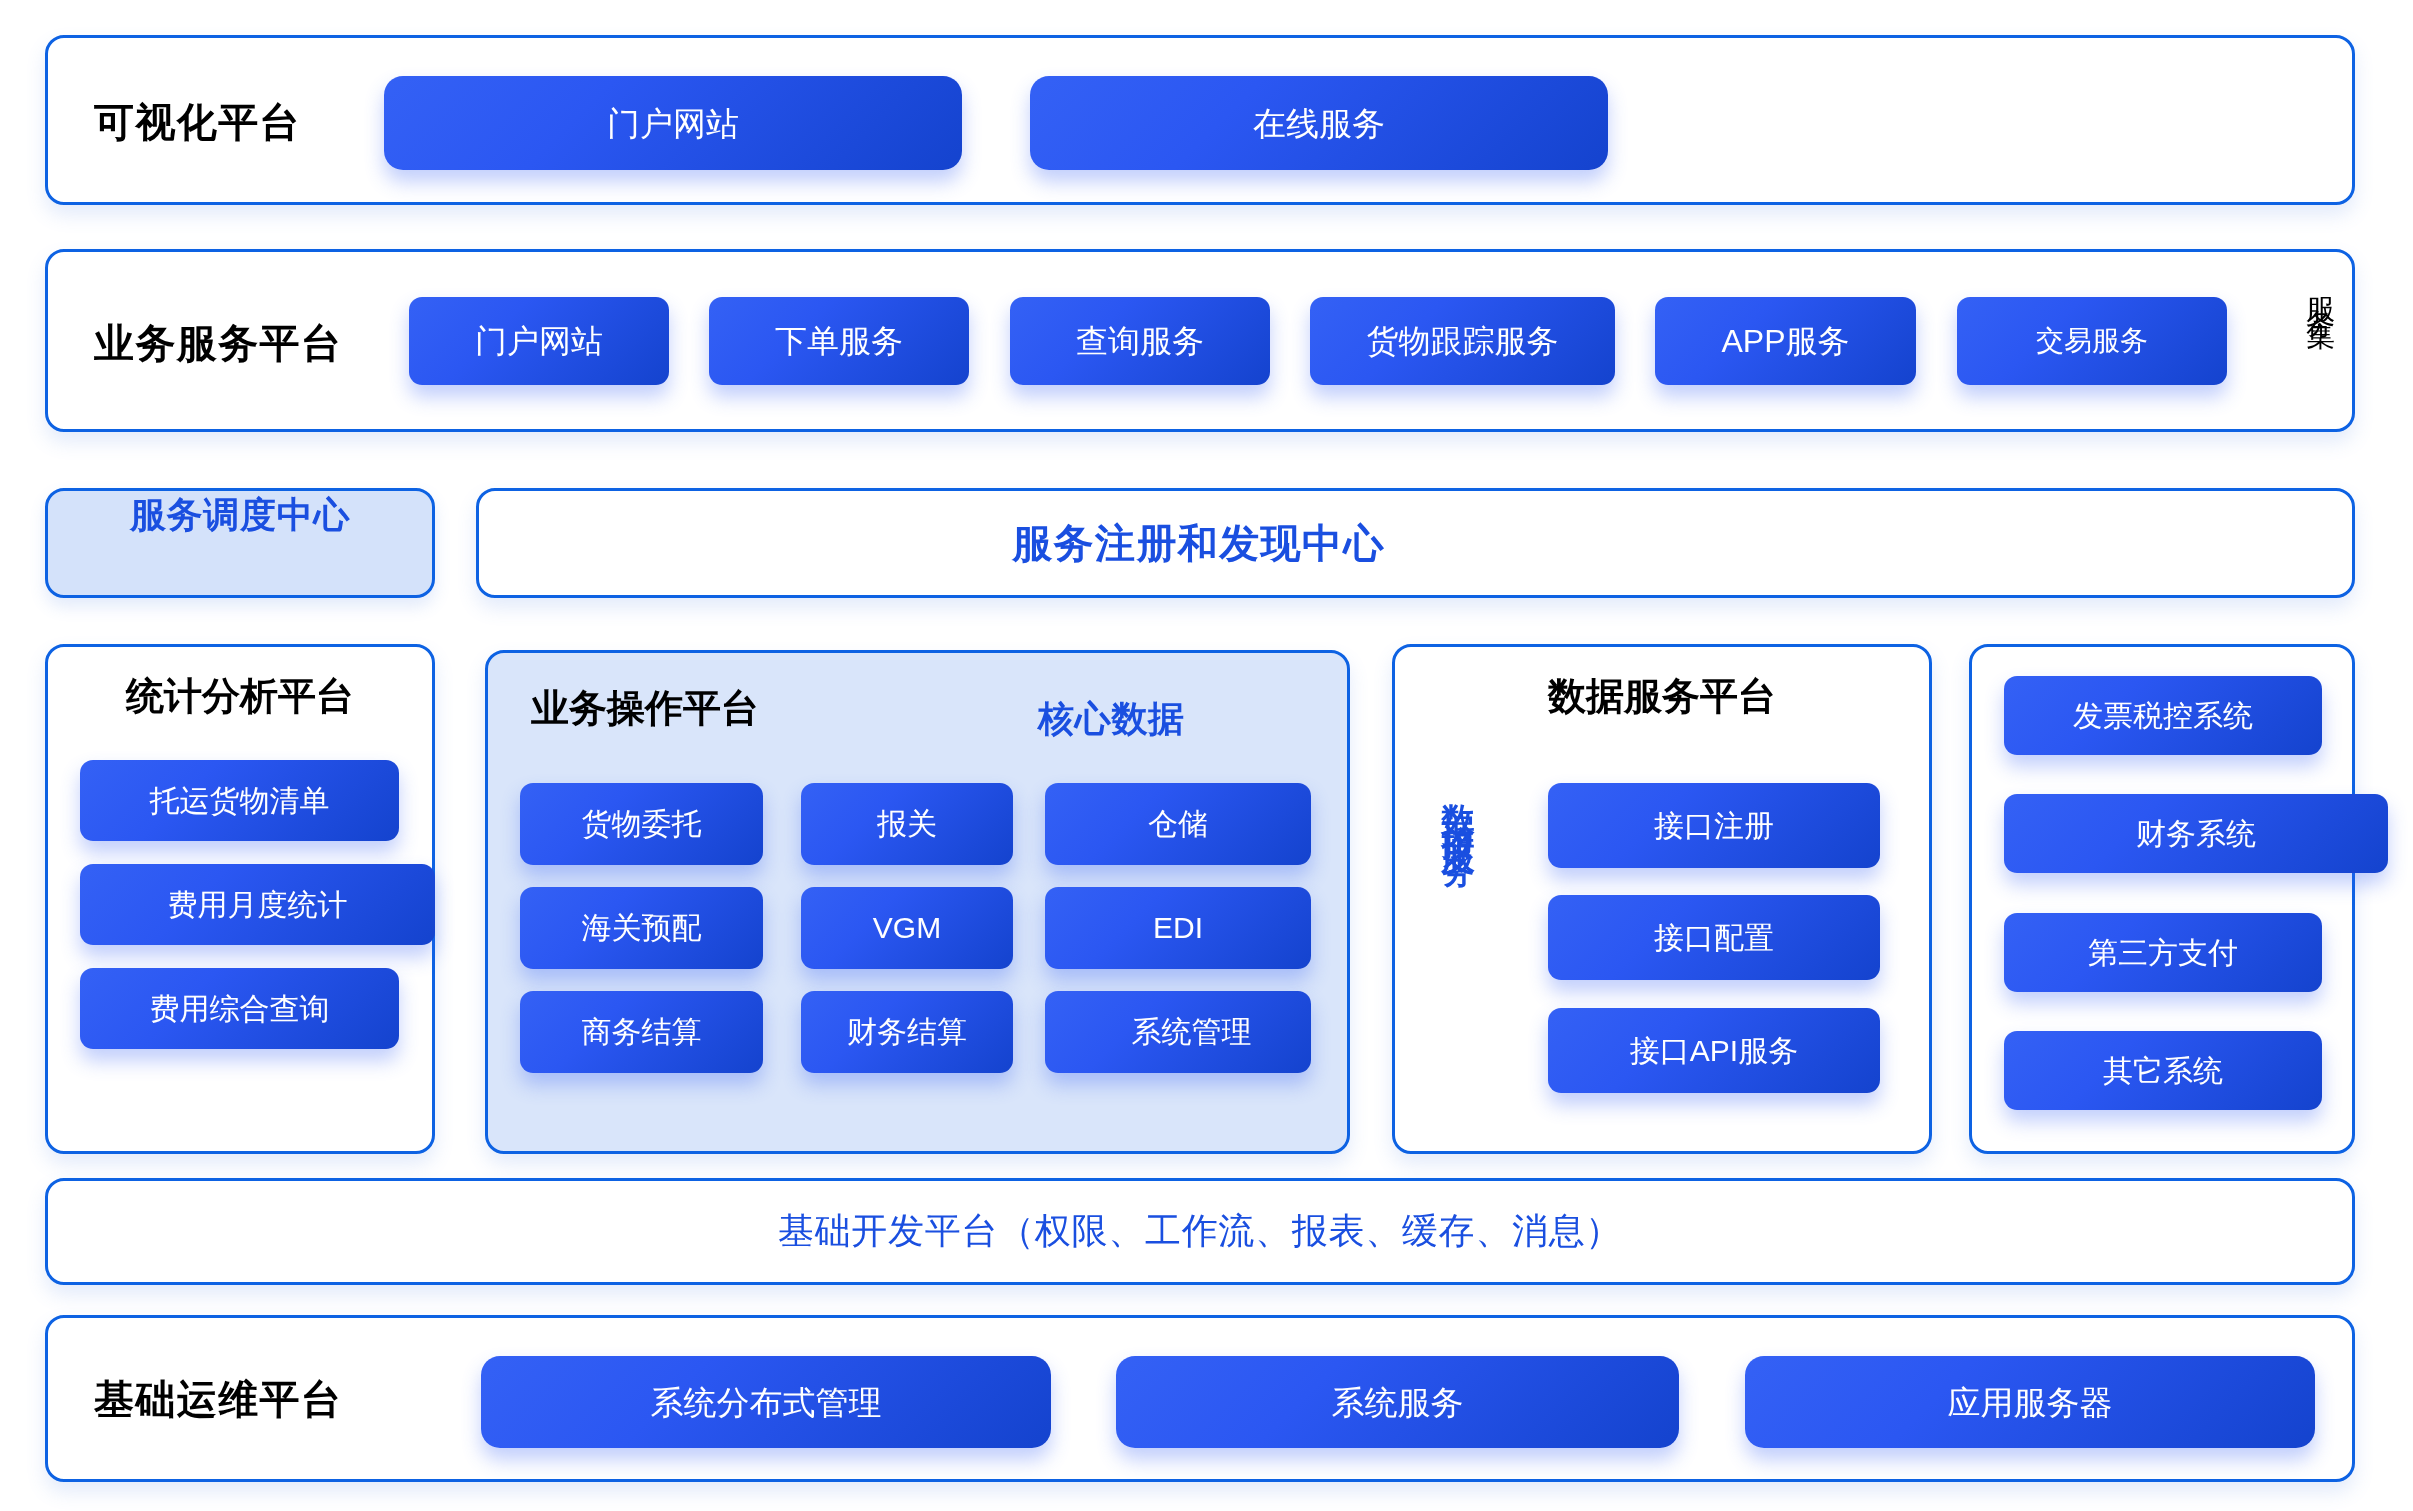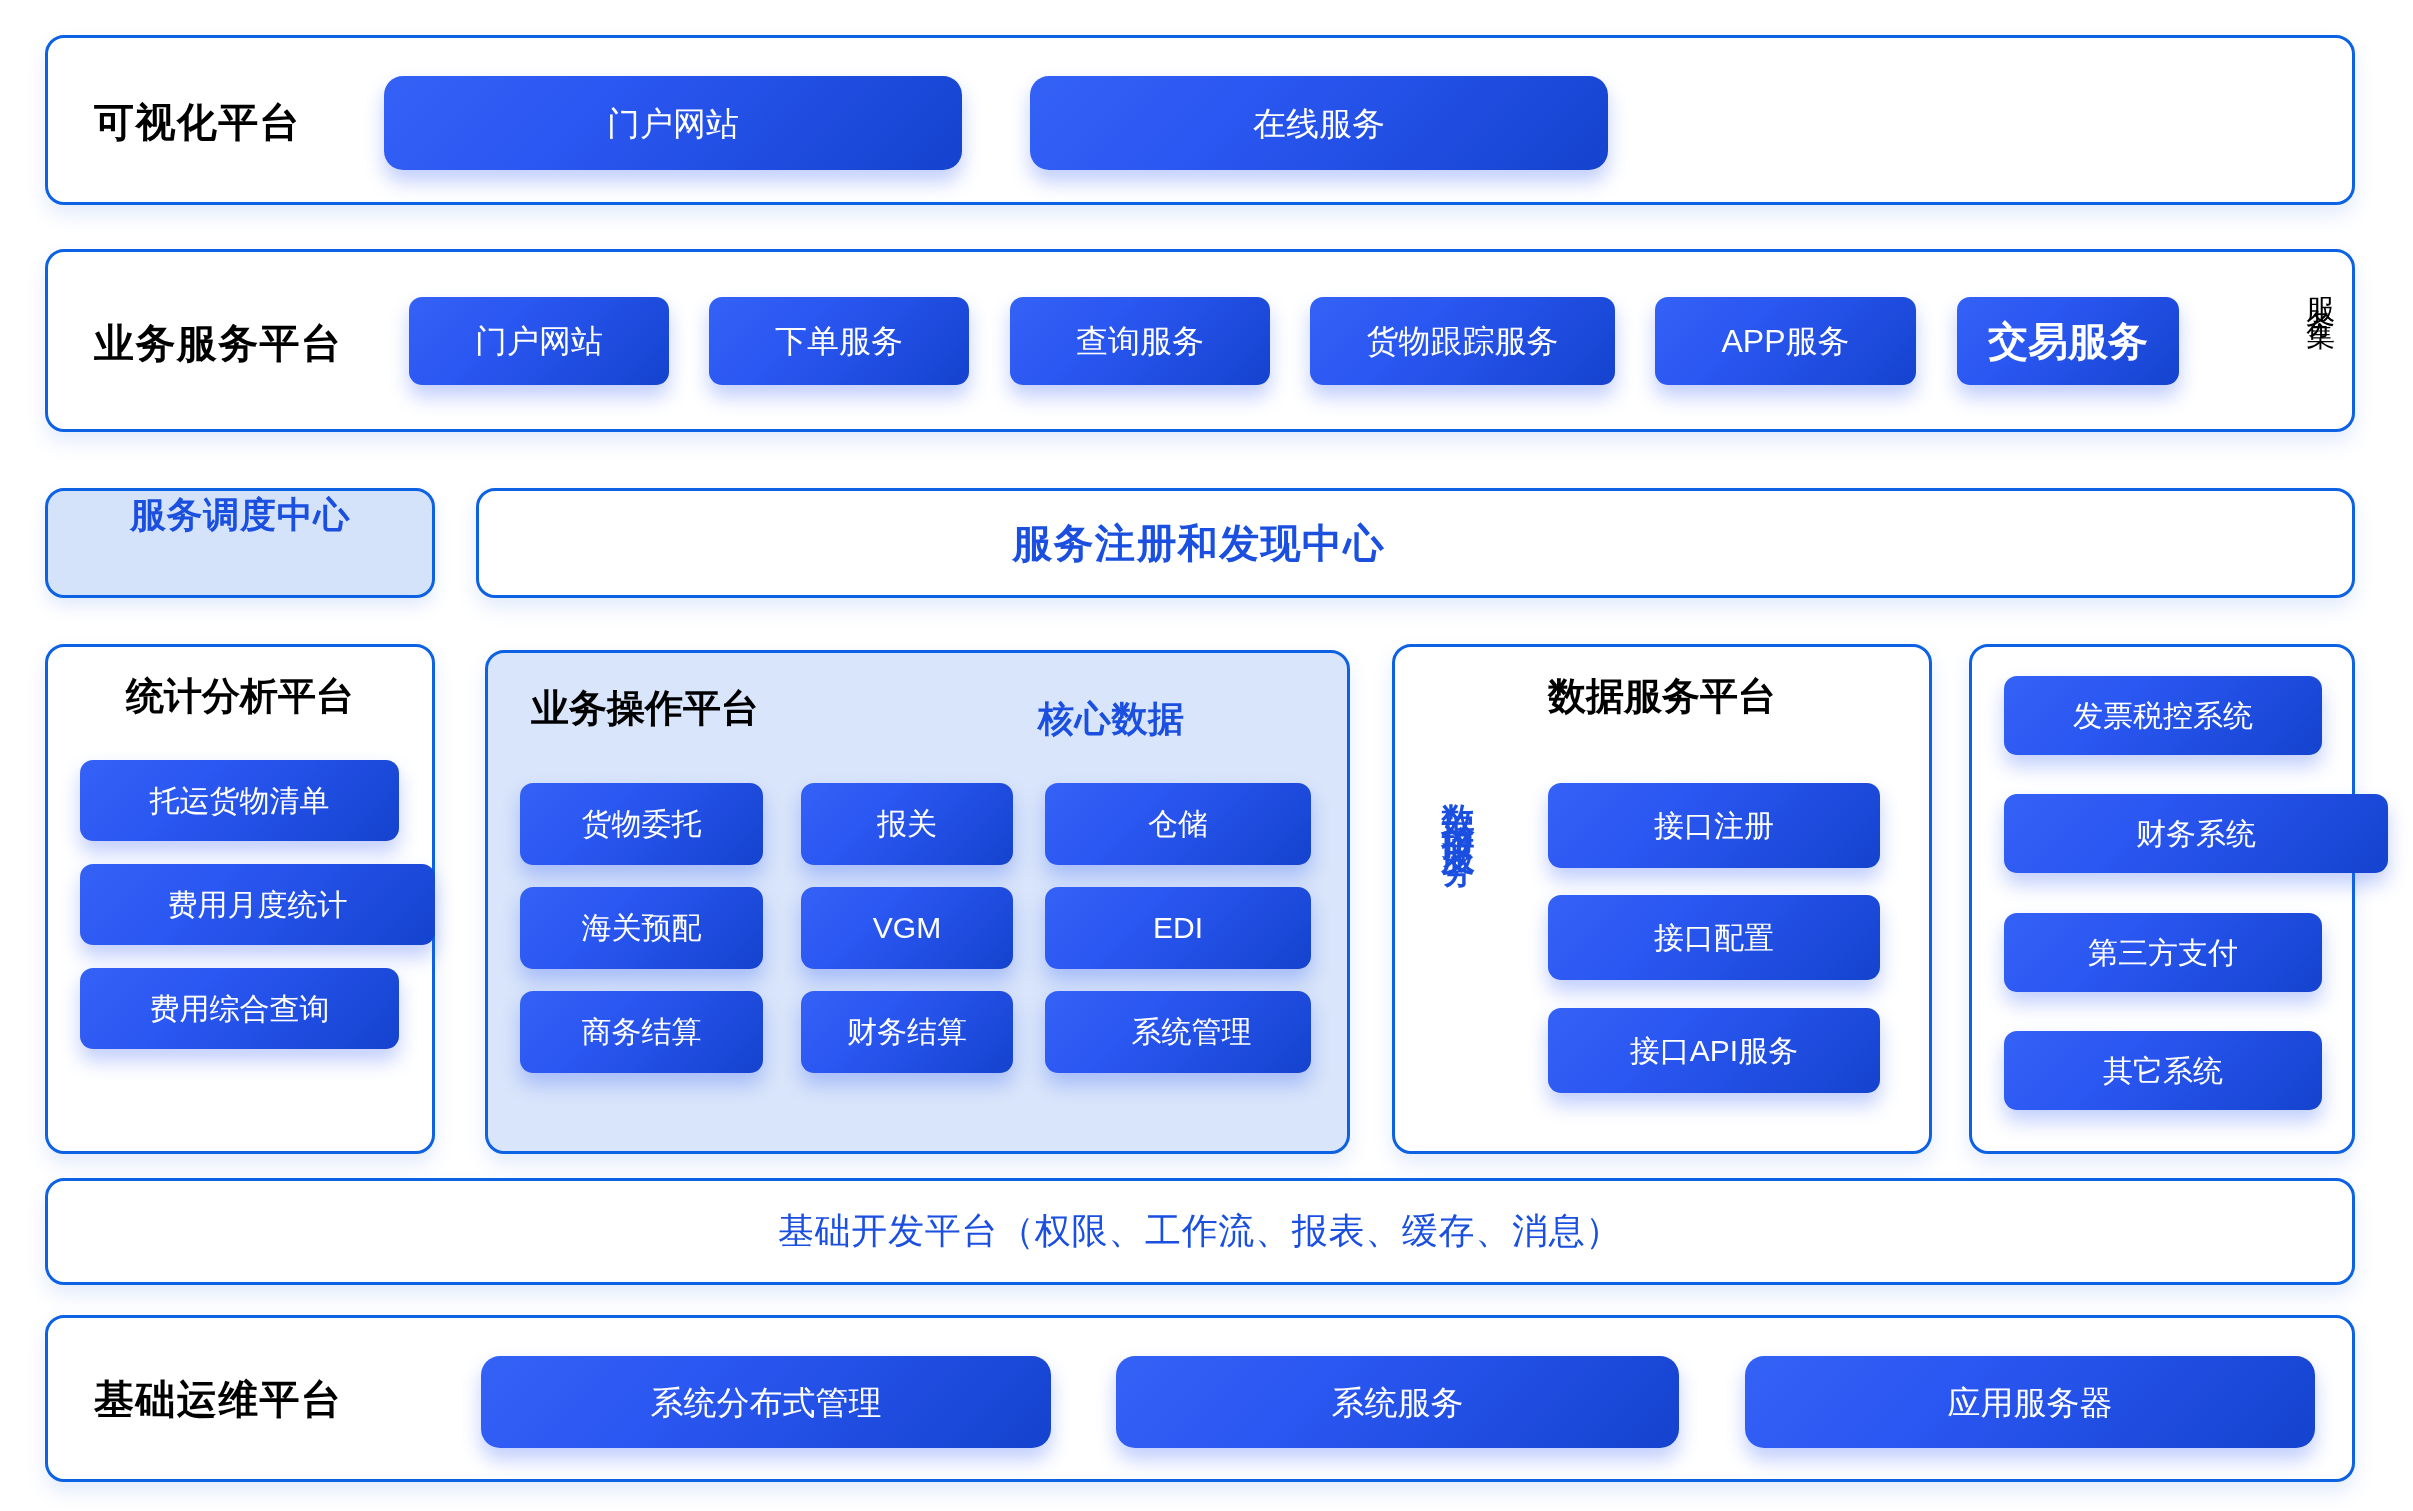--- a/index.html
+++ b/index.html
@@ -158,21 +158,21 @@
 
   <div class="section" id="row-business-service">
     <div class="section-title">业务服务平台</div>
     <div id="service-set-label">服务集</div>
 
     <div class="chip" style="left:361px; top:45px; width:260px; height:88px; font-size:32px;">门户网站</div>
     <div class="chip" style="left:661px; top:45px; width:260px; height:88px; font-size:32px;">下单服务</div>
     <div class="chip" style="left:962px; top:45px; width:260px; height:88px; font-size:32px;">查询服务</div>
     <div class="chip" style="left:1262px; top:45px; width:305px; height:88px; font-size:32px;">货物跟踪服务</div>
     <div class="chip" style="left:1607px; top:45px; width:261px; height:88px; font-size:32px;">APP服务</div>
-    <div class="chip" style="left:1909px; top:45px; width:222px; height:88px; font-size:40px;font-weight:bold;">交易服务</div>
+    <div class="chip" style="left:1909px; top:45px; width:270px; height:88px; font-size:28px;">交易服务</div>
   </div>
 
   <div id="dispatch-center">
     <span>服务调度中心</span>
   </div>
 
   <div class="section" id="registry-center">
     <span class="registry-label">服务注册和发现中心</span>
   </div>
 

